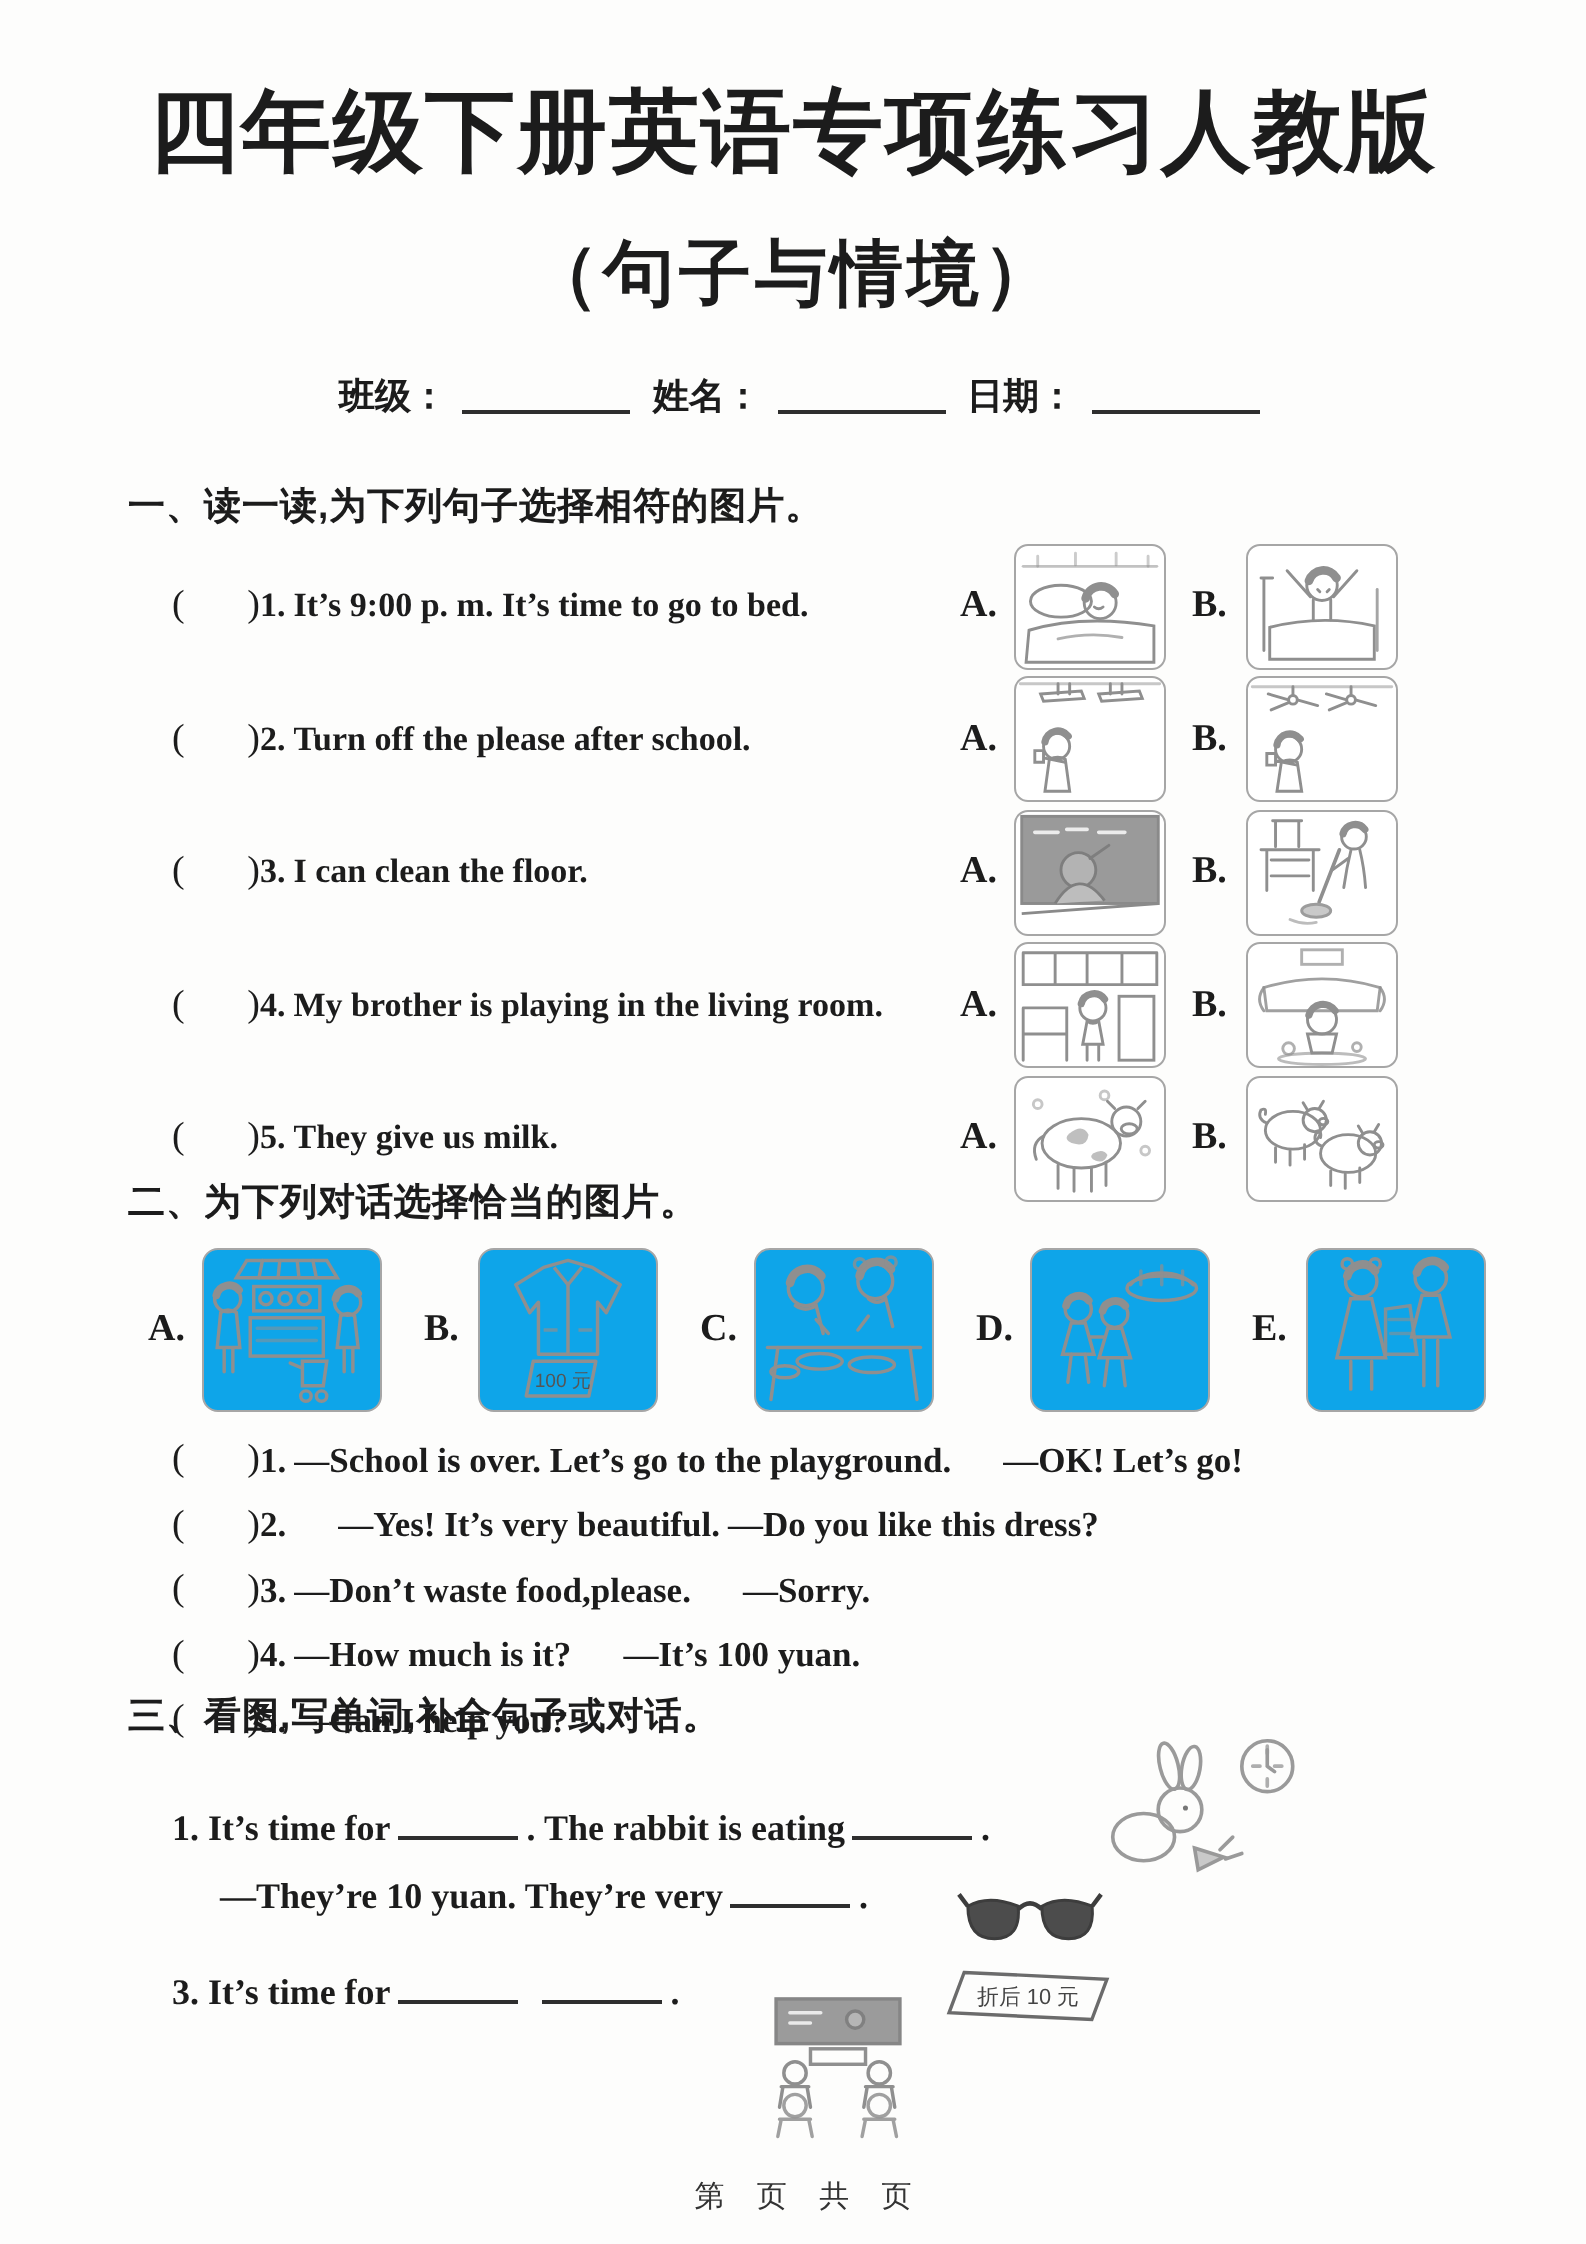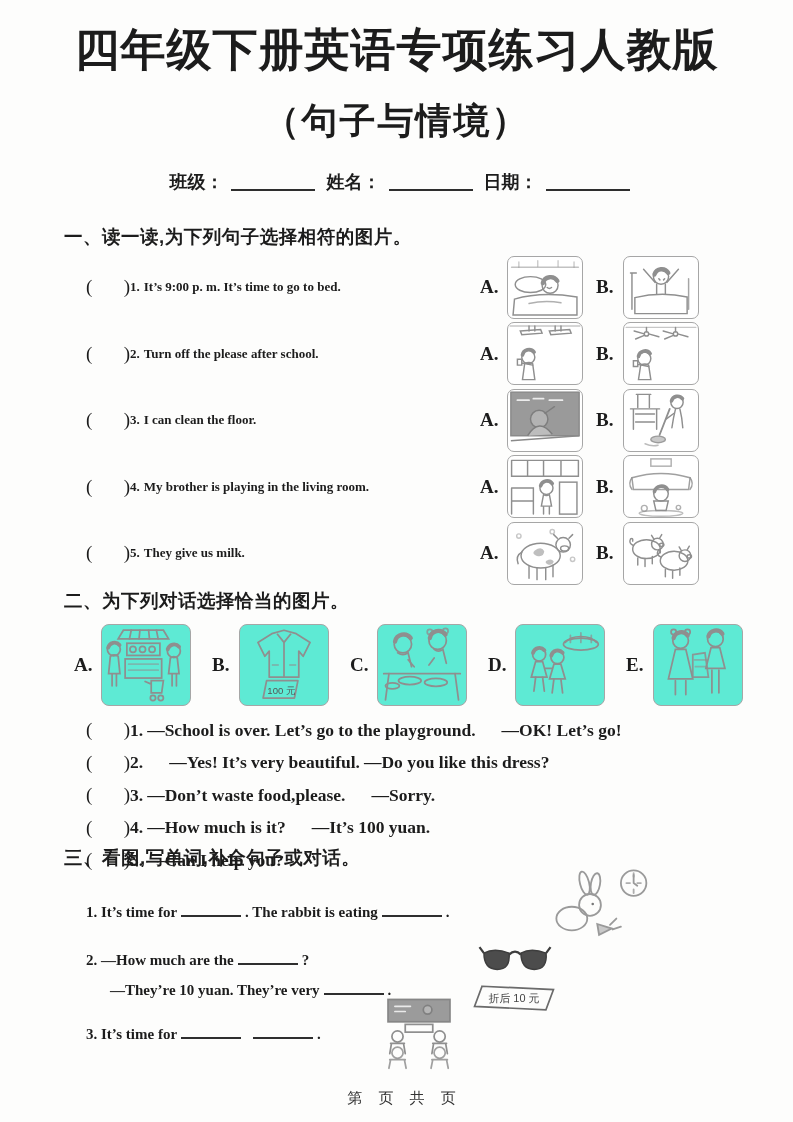--- a/index.html
+++ b/index.html
@@ -4,53 +4,53 @@
 <style>
   html,body { margin:0; padding:0; background:#e9e9e9; }
   .page {
     position:relative; width:793px; height:1122px; margin:0 auto;
     background:#fdfdfc; color:#1c1c1c; overflow:hidden;
     font-family:"Liberation Sans","DejaVu Sans",sans-serif;
   }
   .en { font-family:"Liberation Serif","DejaVu Serif",serif; font-weight:bold; }
   .cn { font-family:"Liberation Sans","DejaVu Sans",sans-serif; }
 
-  .title { padding-top:20px; text-align:center; font-size:45px; font-weight:900; letter-spacing:1px; }
+  .title { padding-top:36px; text-align:center; font-size:45px; font-weight:900; letter-spacing:1px; }
   .subtitle { margin-top:17px; text-align:center; font-size:36px; font-weight:800; letter-spacing:2px; }
   .info-line { margin-top:24px; text-align:center; font-size:18px; font-weight:600; }
   .info-item { margin:0 6px; }
   .write-line { display:inline-block; width:84px; height:4px; border-bottom:2px solid #2e2e2e; vertical-align:-3px; margin-left:2px; }
 
   .sec { position:absolute; left:64px; width:680px; }
-  #sec1 { top:224px; }
+  #sec1 { top:240px; }
   #sec2 { top:588px; }
   #sec3 { top:845px; width:706px; height:250px; }
   .sec-heading { font-size:18.5px; font-weight:bold; letter-spacing:.5px; }
 
   .s1rows { margin-top:5px; }
   .s1row { display:flex; align-items:center; height:66.5px; padding-left:22px; }
   .paren { display:inline-flex; width:44px; justify-content:space-between; font-size:19px; flex:none; font-family:"Liberation Serif","DejaVu Serif",serif; }
-  .s1text { width:350px; flex:none; font-size:13px; white-space:nowrap; overflow:hidden; }
+  .s1text { width:350px; flex:none; font-size:17px; white-space:nowrap; overflow:hidden; }
   .qbody { margin-left:4px; }
   .opt-label { width:27px; flex:none; font-size:19px; }
   .imgbox { width:74px; height:61px; flex:none; border:1.5px solid #a6a6a6; border-radius:7px; background:#fff; overflow:hidden; }
   .imgbox svg { width:100%; height:100%; display:block; }
   .gap-ab { width:13px; flex:none; }
 
   .s2pics { display:flex; align-items:center; margin-top:11px; padding-left:10px; }
   .s2cell { display:flex; align-items:center; margin-right:21px; }
   .s2cell:last-child { margin-right:0; }
-  .imgbox2 { width:88px; height:80px; flex:none; border:1.5px solid #a6a6a6; border-radius:8px; background:#5eead4; overflow:hidden; }
+  .imgbox2 { width:88px; height:80px; flex:none; border:1.5px solid #a6a6a6; border-radius:8px; background:#0ea5e9; overflow:hidden; }
   .imgbox2 svg { width:100%; height:100%; display:block; }
   .s2rows { margin-top:8px; }
   .s2row { display:flex; align-items:center; height:32.5px; padding-left:22px; font-size:17.5px; white-space:nowrap; }
   .s2left { margin-left:4px; }
   .s2right { margin-left:26px; }
 
-  .s3line { font-size:15px; padding-left:22px; position:relative; z-index:2; }
+  .s3line { font-size:18px; padding-left:22px; position:relative; z-index:2; }
   .l1 { margin-top:34px; }
   .l2a { margin-top:31px; }
   .l2b { margin-top:13px; padding-left:46px; }
   .l3 { margin-top:27px; }
   .blank { display:inline-block; width:60px; height:4px; border-bottom:2px solid #2e2e2e; margin:0 4px; }
   .blank.w2 { margin-right:8px; }
   .s3img { position:absolute; z-index:1; }
   .s3img svg { width:100%; height:100%; display:block; }
   #rabbit-clock { left:486px; top:22px; width:100px; height:74px; }
   #sunglasses { left:414px; top:96px; width:74px; height:42px; }
@@ -444,24 +444,20 @@
   </div>
 
   <div class="sec" id="sec3">
     <div class="sec-heading cn">三、看图,写单词,补全句子或对话。</div>
 
     <div class="s3line l1 en">
       <span>1.</span>
       <span>It’s time for</span><span class="blank"></span><span>. The rabbit is eating</span><span class="blank"></span><span>.</span>
     </div>
 
-    <div class="s3line l2a en">
-      <span>2.</span>
-      <span>—How much are the</span><span class="blank"></span><span>?</span>
-    </div>
     <div class="s3line l2b en">
       <span>—They’re 10 yuan. They’re very</span><span class="blank"></span><span>.</span>
     </div>
 
     <div class="s3line l3 en">
       <span>3.</span>
       <span>It’s time for</span><span class="blank w2"></span><span class="blank"></span><span>.</span>
     </div>
 
     <div class="s3img" id="rabbit-clock">

